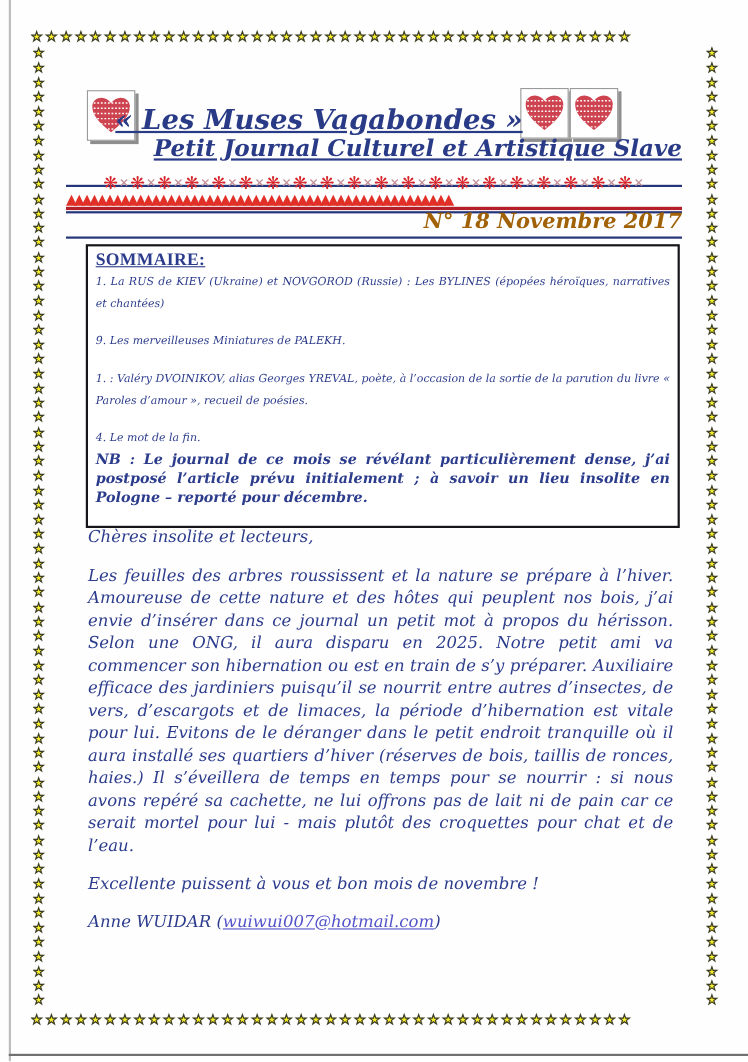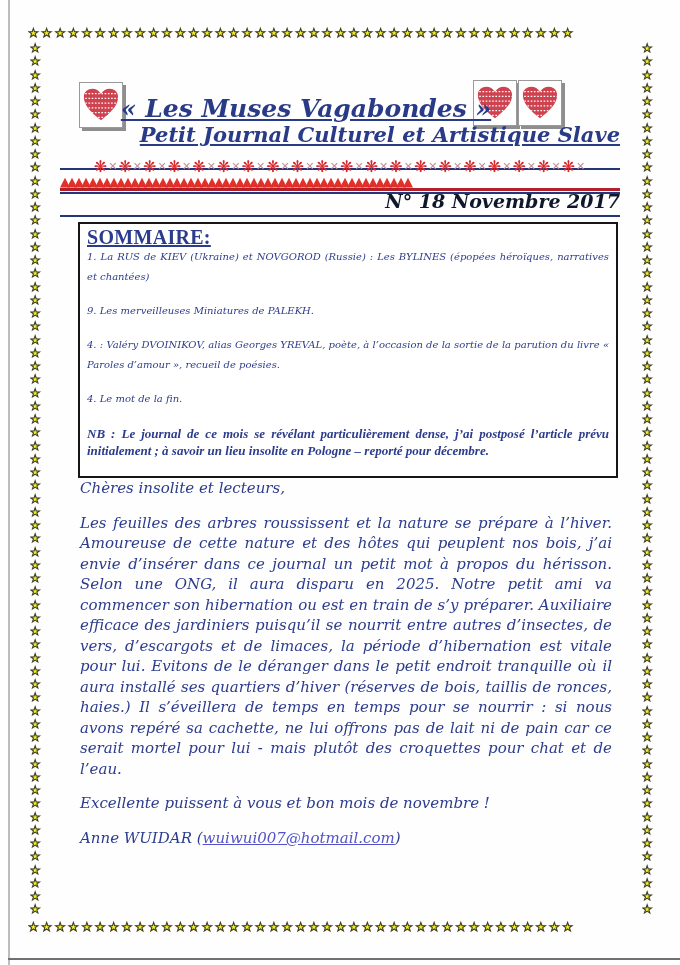--- a/index.html
+++ b/index.html
@@ -26,50 +26,50 @@
 
   
   .heart-box{position:absolute;width:42px;height:44px;background:#fff;
              border:1px solid #9a9a9a;box-shadow:3px 3px 0 #8e8e8e;
              display:flex;align-items:center;justify-content:center;}
   .heart-box.h1{left:19px;top:82px;}
   .heart-box.h2{left:413px;top:80px;}
   .heart-box.h3{left:458px;top:80px;}
 
   
-  .title{position:absolute;left:36px;top:94px;width:420px;text-align:center;
+  .title{position:absolute;left:20px;top:94px;width:420px;text-align:center;
          font-style:italic;font-weight:bold;font-size:25px;color:#293a87;
          text-decoration:underline;}
   .subtitle{position:absolute;left:0;top:122px;width:560px;text-align:right;
             font-style:italic;font-weight:bold;font-size:21px;color:#293a87;
             text-decoration:underline;border-bottom:2px solid #243579;
             padding-bottom:21px;}
   
   .band{position:absolute;left:0;top:156px;width:560px;border-bottom:2px solid #243579;}
   .band-motifs{height:20px;line-height:20px;white-space:nowrap;overflow:hidden;text-align:center;}
   .m-flower{color:#d6262b;font-size:16px;vertical-align:middle;}
   .m-cross{color:#c48e97;font-size:11px;vertical-align:middle;padding:0 1px;}
   .band-triangles{height:12px;line-height:11px;font-size:13px;letter-spacing:-3px;
                   color:#e03028;white-space:nowrap;overflow:hidden;}
   .band-base{height:3px;background:#b3202a;margin-bottom:1px;}
 
   .issue{position:absolute;left:0;top:190px;width:560px;text-align:right;
-         font-style:italic;font-weight:bold;font-size:19px;color:#0f172a;
+         font-style:italic;font-weight:bold;font-size:19px;color:#a16207;
          border-bottom:2px solid #243579;padding-bottom:3px;}
 
   
   .sommaire{position:absolute;left:18px;top:222px;width:540px;min-height:230px;
             box-sizing:border-box;border:2px solid #16161a;background:#fff;
             padding:3px 7px 4px 7px;color:#2c3c8c;}
   .som-head{font-family:"Liberation Serif", serif;font-style:normal;font-weight:600;
-            font-size:20px;text-decoration:underline;letter-spacing:.3px;line-height:20px;}
+            font-size:16px;text-decoration:underline;letter-spacing:.3px;line-height:20px;}
   .som-item{font-style:italic;font-size:10px;line-height:20px;text-align:justify;margin:0;}
   .som-gap{height:14px;}
   .som-nb{font-style:italic;font-weight:bold;font-size:13px;line-height:17px;
-          text-align:justify;margin-top:16px;font-family:Liberation Serif, serif;}
+          text-align:justify;margin-top:1px;}
 
   
   .letter{position:absolute;left:20px;top:478px;width:532px;color:#2c3c8c;
           font-style:italic;font-size:15px;line-height:20.5px;}
   .letter p{margin:0;text-align:justify;}
   .gap{height:14px;}
   .signature{white-space:nowrap;}
   .email-link{color:#5252c9;text-decoration:underline;font-style:italic;}
 </style>
 </head>
@@ -283,21 +283,21 @@
     </div>
 
     <div class="issue">N° 18 Novembre 2017</div>
 
     <div class="sommaire">
       <div class="som-head">SOMMAIRE:</div>
       <p class="som-item">1. La RUS de KIEV (Ukraine) et NOVGOROD (Russie) : Les BYLINES (épopées héroïques, narratives et chantées)</p>
       <div class="som-gap"></div>
       <p class="som-item">9. Les merveilleuses Miniatures de PALEKH.</p>
       <div class="som-gap"></div>
-      <p class="som-item">4. : Valéry DVOINIKOV, alias Georges YREVAL, poète, à l’occasion de la sortie de la parution du livre « Paroles d’amour », recueil de poésies.</p>
+      <p class="som-item">1. : Valéry DVOINIKOV, alias Georges YREVAL, poète, à l’occasion de la sortie de la parution du livre « Paroles d’amour », recueil de poésies.</p>
       <div class="som-gap"></div>
       <p class="som-item">4. Le mot de la fin.</p>
       <p class="som-nb">NB : Le journal de ce mois se révélant particulièrement dense, j’ai postposé l’article prévu initialement ; à savoir un lieu insolite en Pologne – reporté pour décembre.</p>
     </div>
 
     <div class="letter">
       <p>Chères insolite et lecteurs,</p>
       <div class="gap"></div>
       <p>Les feuilles des arbres roussissent et la nature se prépare à l’hiver. Amoureuse de cette nature et des hôtes qui peuplent nos bois, j’ai envie d’insérer dans ce journal un petit mot à propos du hérisson. Selon une ONG, il aura disparu en 2025. Notre petit ami va commencer son hibernation ou est en train de s’y préparer. Auxiliaire efficace des jardiniers puisqu’il se nourrit entre autres d’insectes, de vers, d’escargots et de limaces, la période d’hibernation est vitale pour lui. Evitons de le déranger dans le petit endroit tranquille où il aura installé ses quartiers d’hiver (réserves de bois, taillis de ronces, haies.) Il s’éveillera de temps en temps pour se nourrir : si nous avons repéré sa cachette, ne lui offrons pas de lait ni de pain car ce serait mortel pour lui - mais plutôt des croquettes pour chat et de l’eau.</p>
       <div class="gap"></div>

